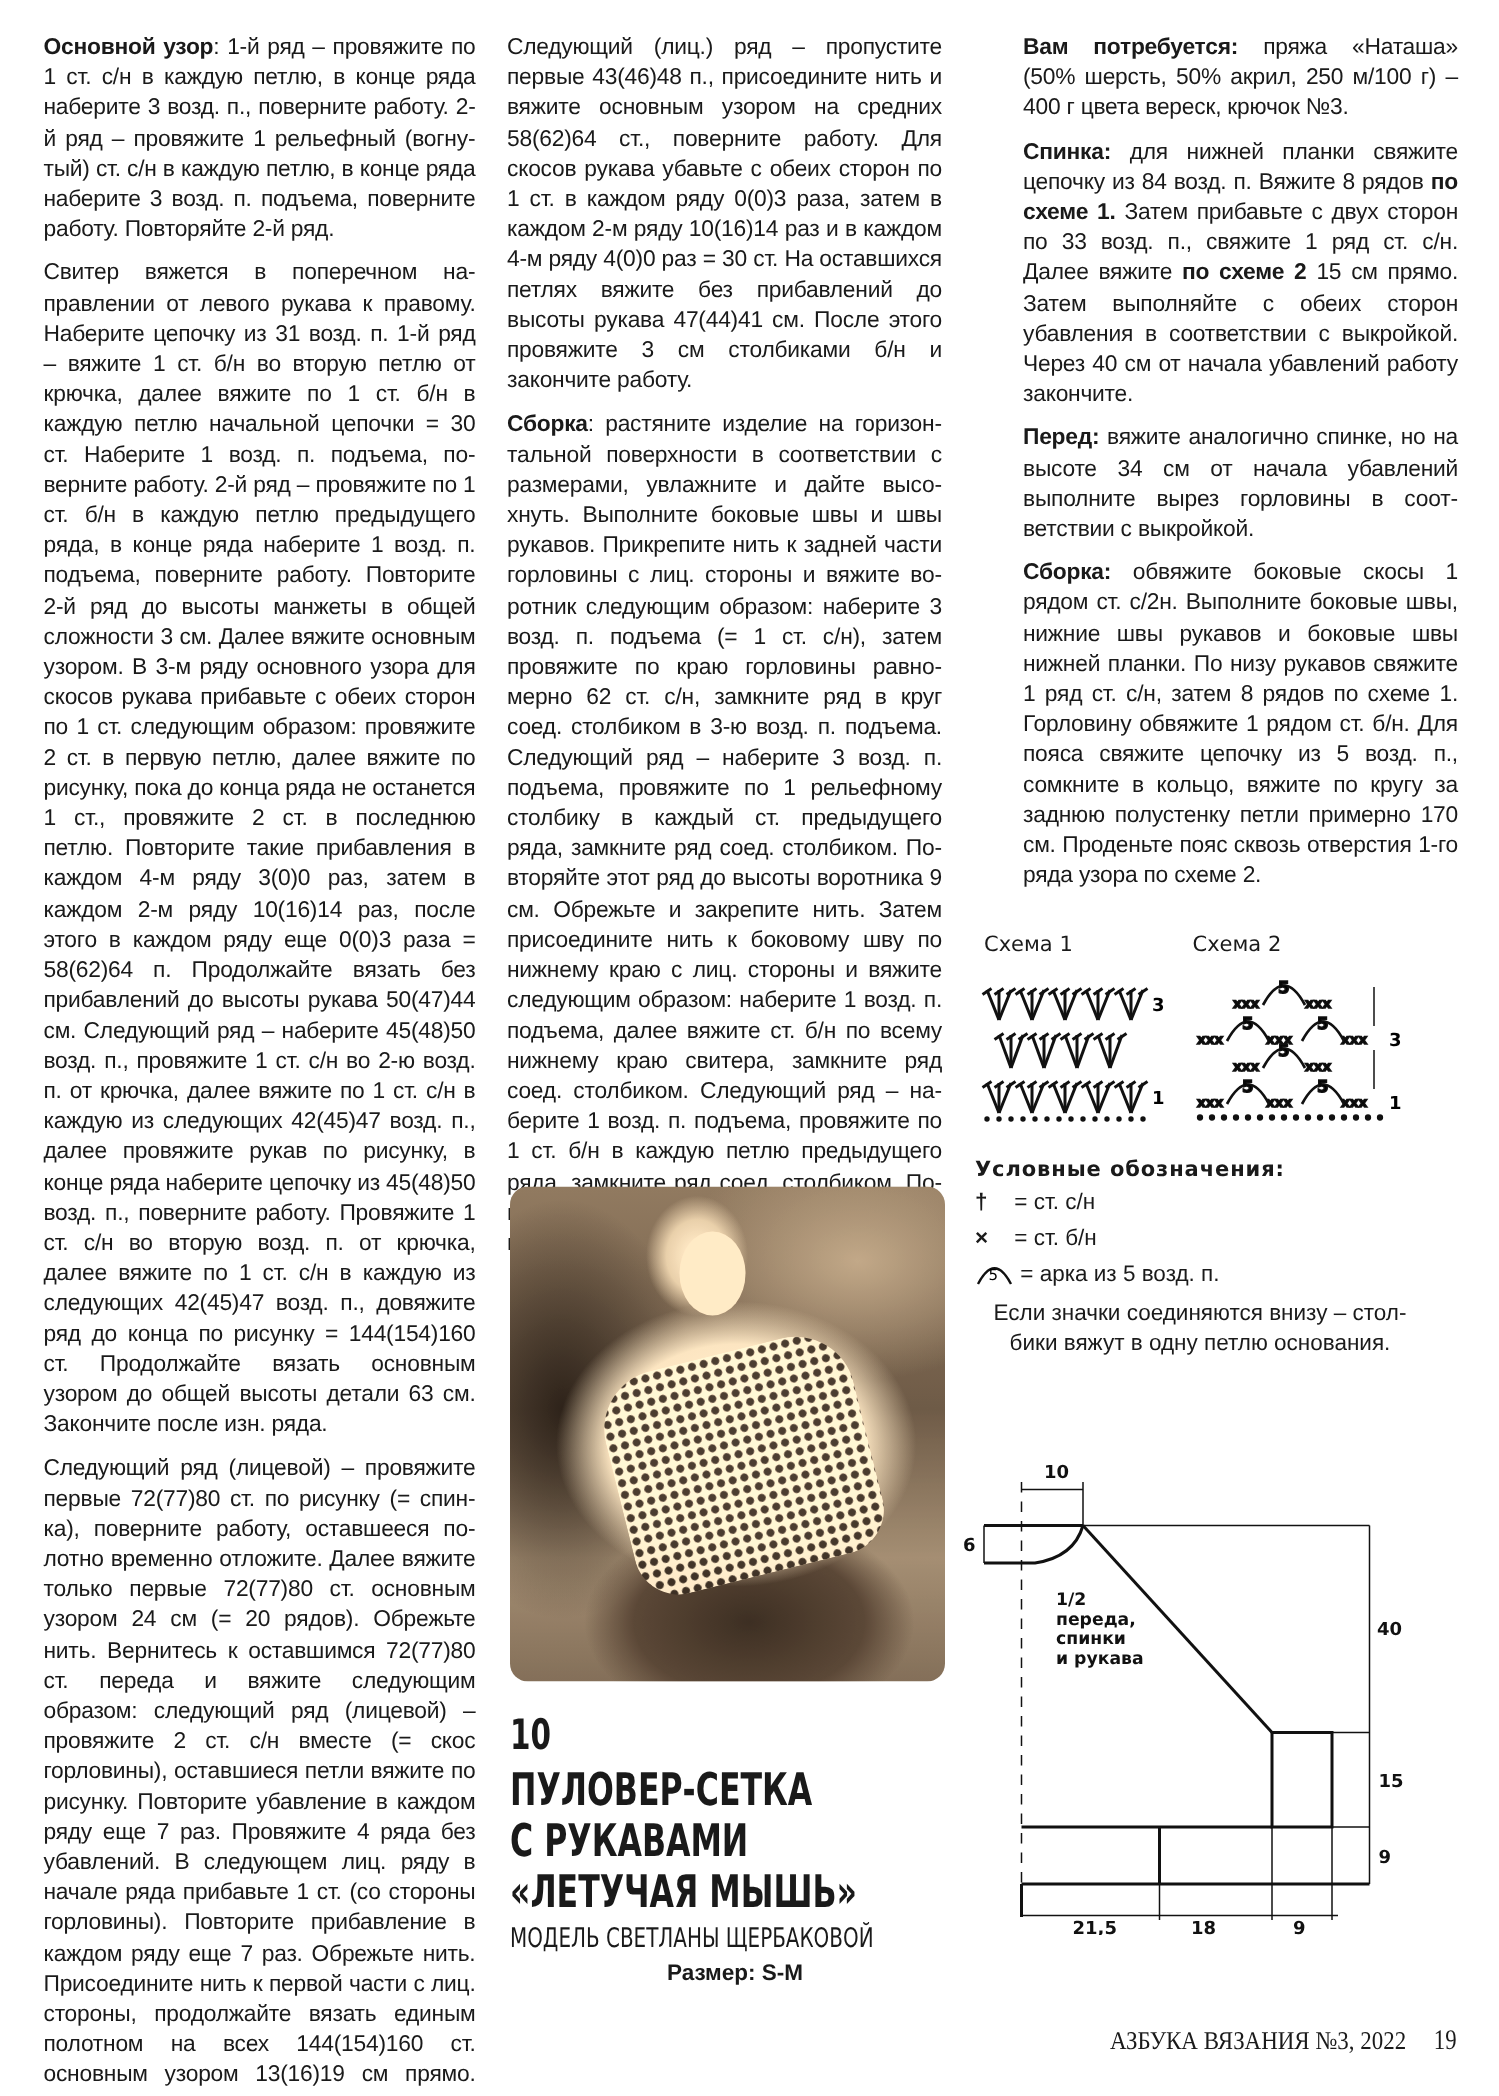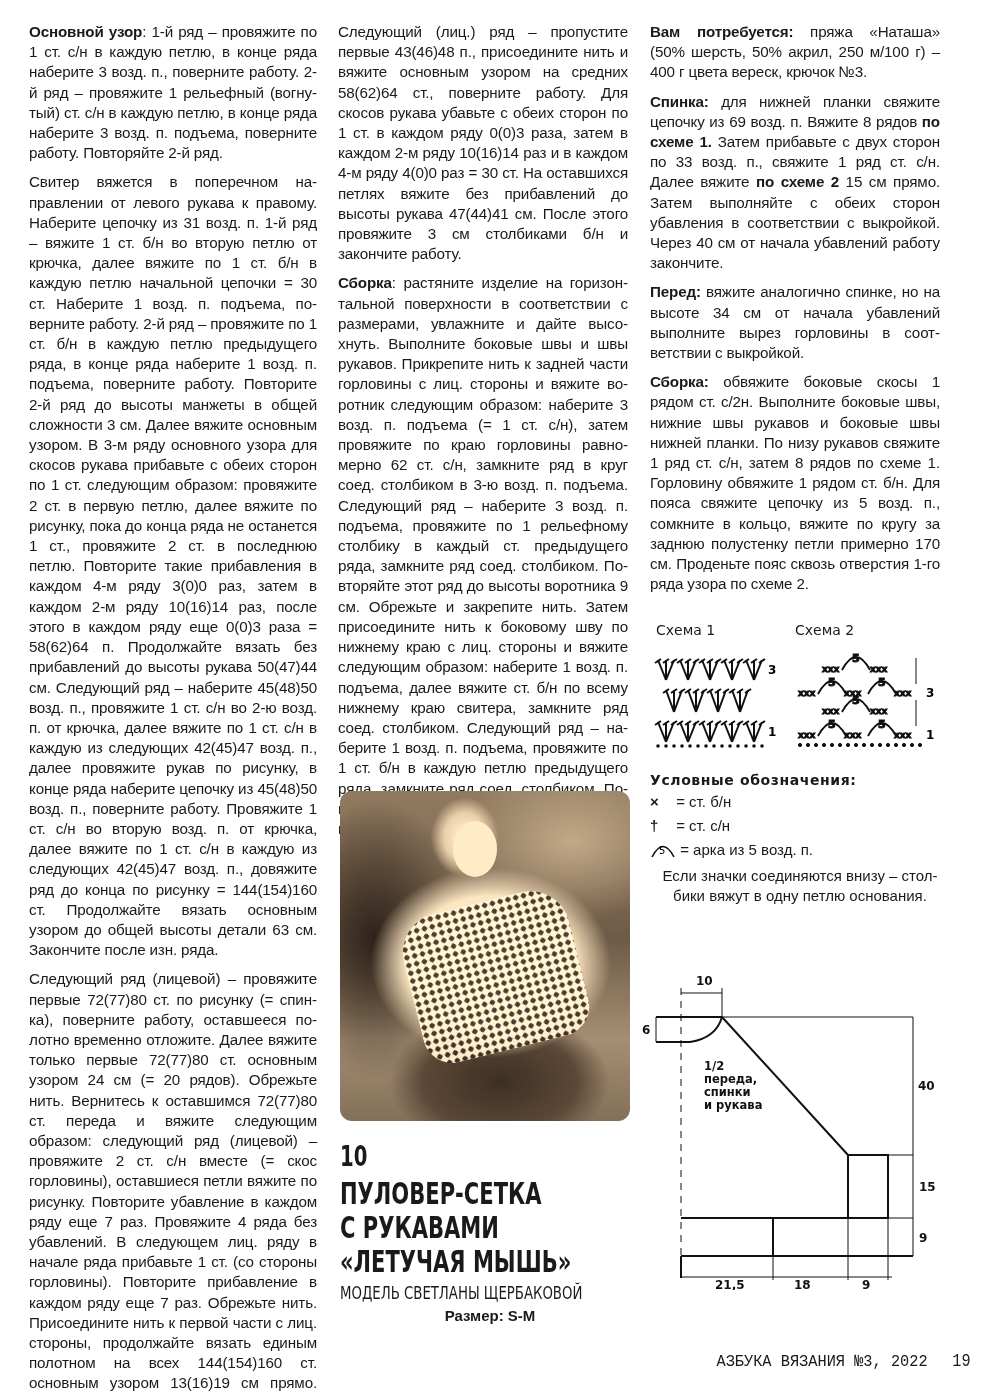--- a/index.html
+++ b/index.html
@@ -11,21 +11,21 @@
   .col {
     position: absolute; top: 22px;
     font-family: "Liberation Sans", sans-serif;
     font-size: 15.2px; line-height: 20.2px;
     text-align: justify; letter-spacing: -0.15px;
   }
   .col p { margin: 0 0 9px 0; hyphens: manual; }
   .col b { font-weight: bold; }
   #col1 { left: 29px; width: 288px; }
   #col2 { left: 338px; width: 290px; }
-  #col3 { left: 650px; width: 290px; }
+  #col3 { left: 682px; width: 290px; }
 
   .photo {
     position: absolute; left: 340px; top: 791px; width: 290px; height: 330px;
     border-radius: 12px; overflow: hidden;
     background:
       radial-gradient(ellipse 34px 40px at 43% 14%, #efe1cf 0%, #d6bfa3 60%, transparent 100%),
       radial-gradient(ellipse 120px 95px at 52% 52%, #f2e7d6 0%, #e4d3bd 70%, transparent 100%),
       radial-gradient(ellipse 110px 70px at 55% 88%, #3d2a1d 0%, #5a4030 70%, transparent 100%),
       radial-gradient(ellipse 90px 140px at 12% 45%, #2e1f16 0%, transparent 100%),
       radial-gradient(ellipse 120px 80px at 80% 15%, #b59a80 0%, transparent 100%),
@@ -62,21 +62,21 @@
   .legend { position: absolute; left: 650px; top: 772px; width: 300px; font-family: "Liberation Sans", sans-serif; font-size: 15px; }
   .legend .lg-title { font-family: "DejaVu Sans", sans-serif; font-weight: bold; font-size: 14px; letter-spacing: 0.6px; margin-bottom: 2px; }
   .legend .lg-row { line-height: 24px; white-space: nowrap; }
   .legend .lg-sym { display: inline-block; width: 22px; text-align: left; font-weight: bold; }
   .legend .lg-note { margin-top: 4px; line-height: 20px; text-align: center; }
 
   .pattern-svg { position: absolute; left: 640px; top: 960px; }
   .dimlabel { font-family: "DejaVu Sans", sans-serif; font-weight: bold; font-size: 12px; fill: #111; }
   .piece-label { font-family: "DejaVu Sans", sans-serif; font-weight: bold; font-size: 11.5px; fill: #111; }
 
-  .footer { position: absolute; right: 26px; top: 1350px; font-family: Liberation Mono, monospace; font-size: 17px; white-space: nowrap; }
+  .footer { position: absolute; right: 26px; top: 1350px; font-family: Liberation Serif, serif; font-size: 17px; white-space: nowrap; }
   .footer .mag { transform: scaleX(0.9); display: inline-block; transform-origin: right; }
   .footer .page { font-size: 19px; margin-left: 12px; display: inline-block; transform: scaleX(0.8); }
 </style>
 </head>
 <body>
 
 <div id="col1" class="col">
   <p><b>Основной узор</b><span>: 1-й ряд – провяжите по 1 ст. с/н в каждую петлю, в конце ряда наберите 3 возд. п., поверните работу. 2-й ряд – провяжите 1 рельефный (вогну­тый) ст. с/н в каждую петлю, в конце ряда наберите 3 возд. п. подъема, поверните работу. Повторяйте 2-й ряд.</span></p>
   <p>Свитер вяжется в поперечном на­правлении от левого рукава к правому. Наберите цепочку из 31 возд. п. 1-й ряд – вяжите 1 ст. б/н во вторую петлю от крючка, далее вяжите по 1 ст. б/н в каждую петлю начальной цепочки = 30 ст. Наберите 1 возд. п. подъема, по­верните работу. 2-й ряд – провяжите по 1 ст. б/н в каждую петлю предыдущего ряда, в конце ряда наберите 1 возд. п. подъема, поверните работу. Повторите 2-й ряд до высоты манжеты в общей сложности 3 см. Далее вяжите основным узором. В 3-м ряду основного узора для скосов рукава прибавьте с обеих сторон по 1 ст. следующим образом: провяжите 2 ст. в первую петлю, далее вяжите по рисунку, пока до конца ряда не останется 1 ст., провяжите 2 ст. в последнюю петлю. Повторите такие прибавления в каждом 4-м ряду 3(0)0 раз, затем в каждом 2-м ряду 10(16)14 раз, после этого в каждом ряду еще 0(0)3 раза = 58(62)64 п. Про­должайте вязать без прибавлений до высоты рукава 50(47)44 см. Следующий ряд – наберите 45(48)50 возд. п., провя­жите 1 ст. с/н во 2-ю возд. п. от крючка, далее вяжите по 1 ст. с/н в каждую из следующих 42(45)47 возд. п., далее про­вяжите рукав по рисунку, в конце ряда наберите цепочку из 45(48)50 возд. п., поверните работу. Провяжите 1 ст. с/н во вторую возд. п. от крючка, далее вя­жите по 1 ст. с/н в каждую из следующих 42(45)47 возд. п., довяжите ряд до конца по рисунку = 144(154)160 ст. Продолжай­те вязать основным узором до общей высоты детали 63 см. Закончите после изн. ряда.</p>
   <p>Следующий ряд (лицевой) – провяжите первые 72(77)80 ст. по рисунку (= спин­ка), поверните работу, оставшееся по­лотно временно отложите. Далее вяжите только первые 72(77)80 ст. основным узором 24 см (= 20 рядов). Обрежьте нить. Вернитесь к оставшимся 72(77)80 ст. переда и вяжите следующим образом: следующий ряд (лицевой) – провяжи­те 2 ст. с/н вместе (= скос горловины), оставшиеся петли вяжите по рисунку. Повторите убавление в каждом ряду еще 7 раз. Провяжите 4 ряда без убавлений. В следующем лиц. ряду в начале ряда прибавьте 1 ст. (со стороны горловины). Повторите прибавление в каждом ряду еще 7 раз. Обрежьте нить. Присоедините нить к первой части с лиц. стороны, про­должайте вязать единым полотном на всех 144(154)160 ст. основным узором 13(16)19 см прямо. Отрежьте нить.</p>
@@ -96,21 +96,21 @@
   <div class="title-num">10</div>
   <div class="title-main">ПУЛОВЕР-СЕТКА</div>
   <div class="title-main" style="margin-top:0">С РУКАВАМИ</div>
   <div class="title-main" style="margin-top:0">«ЛЕТУЧАЯ МЫШЬ»</div>
   <div class="title-sub">МОДЕЛЬ СВЕТЛАНЫ ЩЕРБАКОВОЙ</div>
   <div class="title-size">Размер: S-M</div>
 </div>
 
 <div id="col3" class="col">
   <p><b>Вам потребуется:</b><span> пряжа «Наташа» (50% шерсть, 50% акрил, 250 м/100 г) – 400 г цвета вереск, крючок №3.</span></p>
-  <p><b>Спинка:</b><span> для нижней планки свяжите цепочку из 69 возд. п. Вяжите 8 рядов </span><b>по схеме 1.</b><span> Затем прибавьте с двух сторон по 33 возд. п., свяжите 1 ряд ст. с/н. Далее вяжите </span><b>по схеме 2</b><span> 15 см прямо. Затем выполняйте с обеих сторон убавления в соответствии с выкройкой. Через 40 см от начала убавлений работу закончите.</span></p>
+  <p><b>Спинка:</b><span> для нижней планки свяжите цепочку из 84 возд. п. Вяжите 8 рядов </span><b>по схеме 1.</b><span> Затем прибавьте с двух сторон по 33 возд. п., свяжите 1 ряд ст. с/н. Далее вяжите </span><b>по схеме 2</b><span> 15 см прямо. Затем выполняйте с обеих сторон убавления в соответствии с выкройкой. Через 40 см от начала убавлений работу закончите.</span></p>
   <p><b>Перед:</b><span> вяжите аналогично спинке, но на высоте 34 см от начала убавлений выполните вырез горловины в соот­ветствии с выкройкой.</span></p>
   <p><b>Сборка:</b><span> обвяжите боковые скосы 1 рядом ст. с/2н. Выполните боковые швы, нижние швы рукавов и боковые швы нижней планки. По низу рукавов свяжите 1 ряд ст. с/н, затем 8 рядов по схеме 1. Горловину обвяжите 1 рядом ст. б/н. Для пояса свяжите цепочку из 5 возд. п., сомкните в кольцо, вяжите по кругу за заднюю полустенку петли при­мерно 170 см. Проденьте пояс сквозь отверстия 1-го ряда узора по схеме 2.</span></p>
 </div>
 
 <div id="scheme1-title" class="schemes-hdr">Схема 1</div>
 <div id="scheme2-title" class="schemes-hdr">Схема 2</div>
 
 <svg class="scheme" style="position:absolute;left:652px;top:650px" width="130" height="100" viewBox="0 0 130 100">
   <g id="s1" stroke="#111" stroke-width="2" fill="none">
       <line x1="14" y1="30" x2="6" y2="10"></line>
@@ -258,22 +258,22 @@
       <circle cx="108" cy="95" r="1.6" fill="#111"></circle>
       <circle cx="116" cy="95" r="1.6" fill="#111"></circle>
       <circle cx="124" cy="95" r="1.6" fill="#111"></circle>
     </g>
   <text x="130" y="47" font-family="DejaVu Sans, sans-serif" font-size="12" font-weight="bold">3</text>
   <text x="130" y="89" font-family="DejaVu Sans, sans-serif" font-size="12" font-weight="bold">1</text>
 </svg>
 
 <div class="legend">
   <div class="lg-title">Условные обозначения:</div>
+  <div class="lg-row"><span class="lg-sym">†</span><span> = ст. с/н</span></div>
   <div class="lg-row"><span class="lg-sym">×</span><span> = ст. б/н</span></div>
-  <div class="lg-row"><span class="lg-sym">†</span><span> = ст. с/н</span></div>
   <div class="lg-row">
     <svg width="26" height="18" viewBox="0 0 26 18" style="vertical-align:-3px">
       <path d="M2 17 Q13 -4 24 17" stroke="#111" stroke-width="1.6" fill="none"></path>
       <text x="9" y="14" font-size="10" font-family="DejaVu Sans, sans-serif">5</text>
     </svg><span> = арка из 5 возд. п.</span>
   </div>
   <div class="lg-note">Если значки соединяются внизу – стол­бики вяжут в одну петлю основания.</div>
 </div>
 
 <svg class="pattern-svg" width="330" height="330" viewBox="0 0 330 330">

